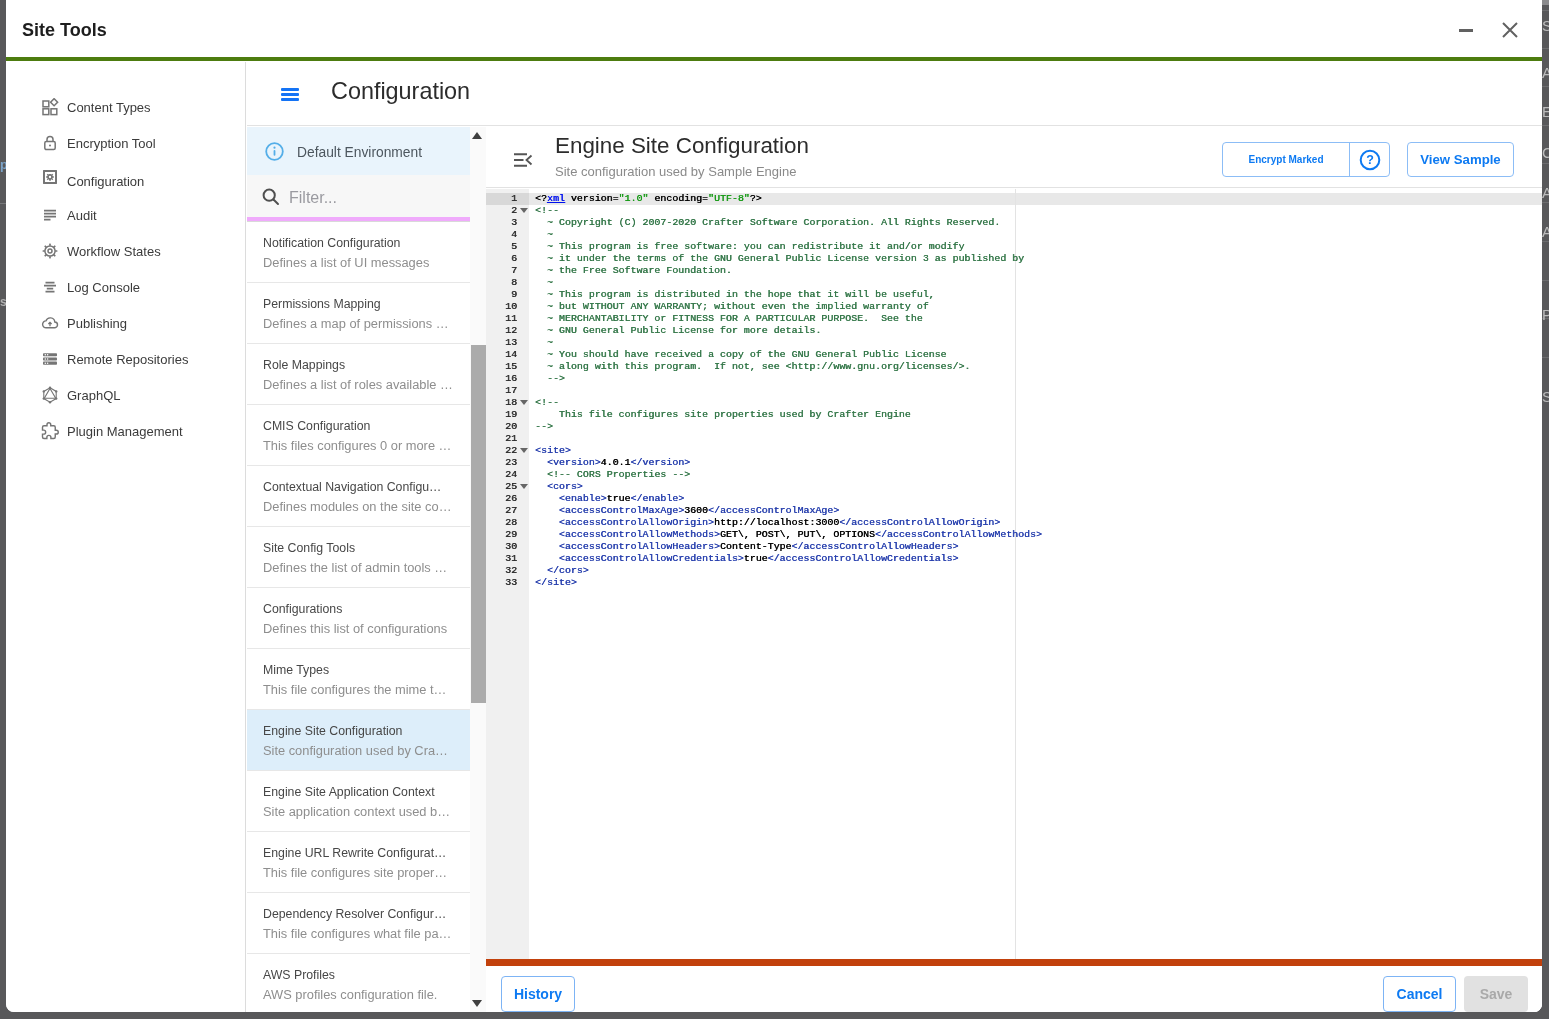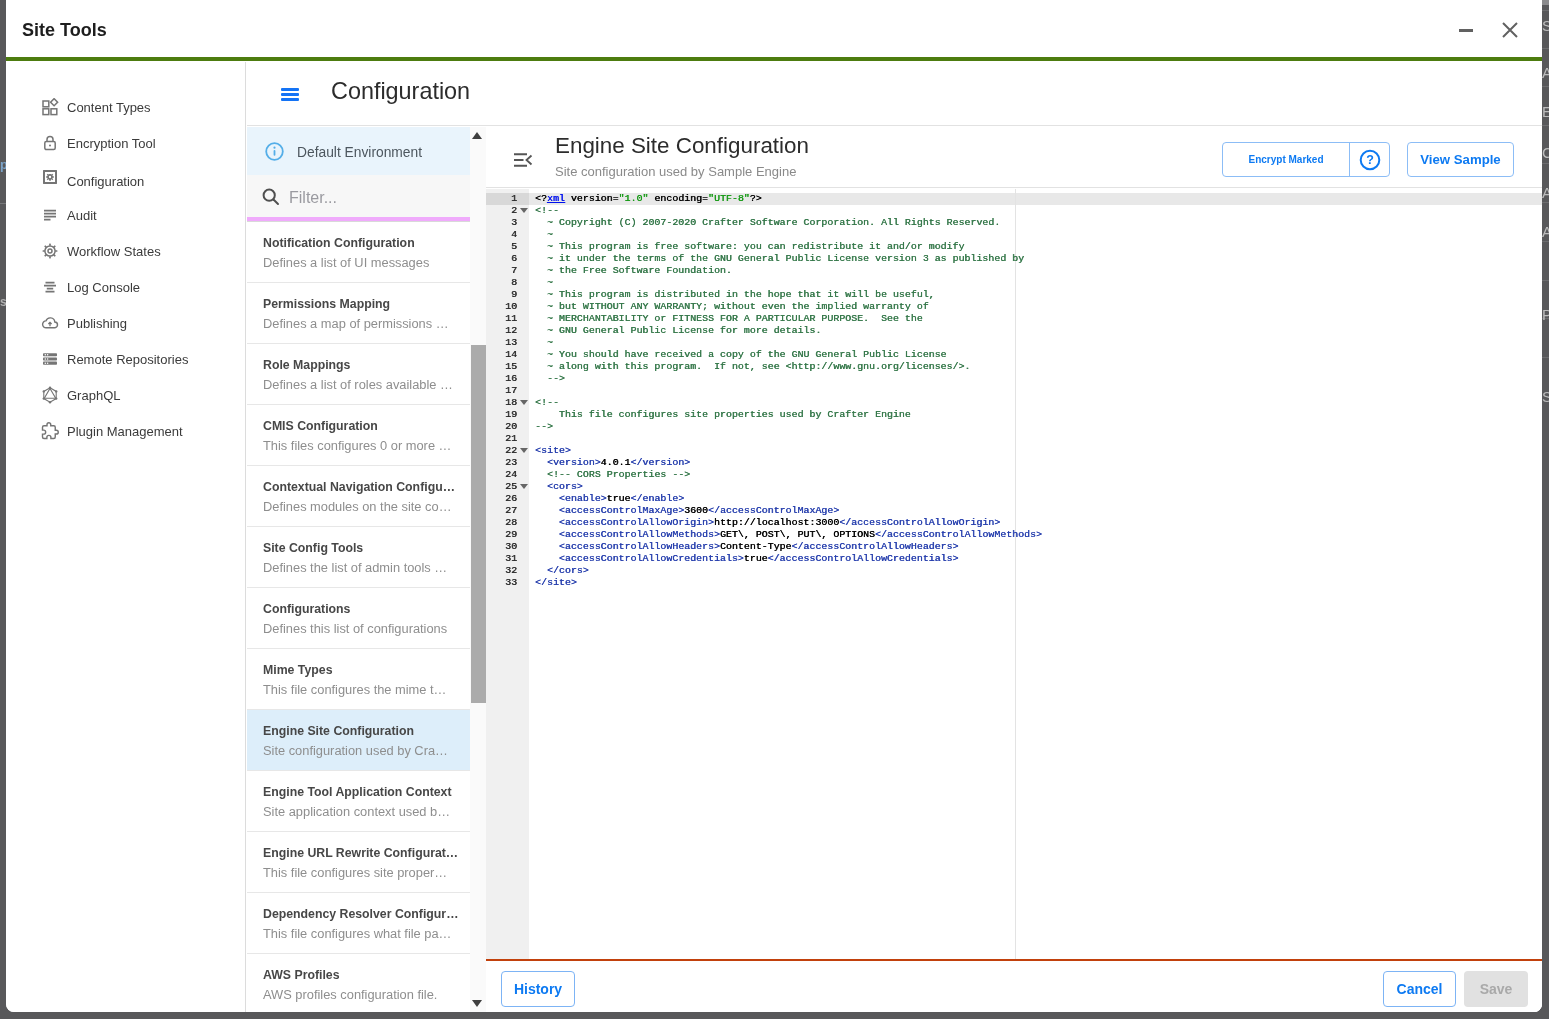--- a/index.html
+++ b/index.html
@@ -31,21 +31,21 @@
 .envband { position:absolute; left:0; top:0; width:224px; height:48px; background:#e9f4fc; }
 .envband svg { position:absolute; left:18px; top:15px; }
 .envband span { position:absolute; left:50px; top:18px; font-size:13.8px; color:#4c565e; }
 .filterrow { position:absolute; left:0; top:48px; width:224px; height:42px; background:#f7f7f7; }
 .filterrow svg { position:absolute; left:14px; top:12px; }
 .filterrow span { position:absolute; left:42px; top:14px; font-size:16px; color:#9a9aa0; }
 .items { position:absolute; left:0; top:95px; width:224px; }
 .itemtopline { position:absolute; left:0; top:94px; width:224px; height:1px; background:#d9d9d9; }
 .item { height:61px; border-bottom:1px solid #e7e7e7; padding:10.5px 4px 0 16px; background:#fff; }
 .item.sel { background:#ddeefa; }
-.item .ti { font-size:12.3px; font-weight:700; color:#474747; line-height:20px; white-space:nowrap; overflow:hidden; }
+.item .ti { font-size:12.3px; font-weight:400; color:#474747; line-height:20px; white-space:nowrap; overflow:hidden; }
 .item .de { font-size:12.85px; color:#8e8e8e; line-height:20px; margin-top:0.5px; white-space:nowrap; overflow:hidden; }
 
 .lscroll { position:absolute; left:223px; top:0; width:16px; height:885px; background:#fafafa; }
 .lthumb { position:absolute; left:1px; top:218px; width:15px; height:358px; background:#ababab; }
 .arrow-up { position:absolute; left:2px; top:5px; width:0; height:0;
   border-left:5.5px solid transparent; border-right:5.5px solid transparent; border-bottom:7.5px solid #3f3f3f; }
 .arrow-dn { position:absolute; left:2px; top:873px; width:0; height:0;
   border-left:5.5px solid transparent; border-right:5.5px solid transparent; border-top:7.5px solid #3f3f3f; }
 
 .epanel { position:absolute; left:480px; top:127px; width:1056px; height:885px; background:#fff; }
@@ -69,21 +69,21 @@
 .gutter { position:absolute; left:0; top:0; width:43px; height:770px; background:#f0f0f0; }
 .gutter .nums { position:absolute; left:0; top:4px; width:31px; text-align:right; color:#2e2e2e; white-space:pre; }
 .activeline { position:absolute; left:0; top:4px; width:1056px; height:12px; background:#e8e8e8; }
 .activegut { position:absolute; left:0; top:4px; width:43px; height:12px; background:#d8d8d8; }
 .printmargin { position:absolute; left:529px; top:0; width:1px; height:770px; background:#e3e3e3; }
 .srccode { position:absolute; left:49px; top:4px; white-space:pre; color:#000; }
 .fold { position:absolute; left:34px; width:0; height:0;
   border-left:4px solid transparent; border-right:4px solid transparent; border-top:5px solid #666; }
 .cm { color:#35784a; } .st { color:#169a16; } .tg { color:#2840ae; } .kw { color:#0011ee;text-decoration:underline; }
 
-.ebar { position:absolute; left:0; top:832px; width:1056px; height:53px; border-top:2px solid #c2410c; background:#fff; }
+.ebar { position:absolute; left:0; top:832px; width:1056px; height:53px; border-top:7px solid #c2410c; background:#fff; }
 .bbtn { position:absolute; top:10px; height:36px; border:1px solid #7db4f5; border-radius:4px;
   background:#fff; text-align:center; font-size:14px; font-weight:700; color:#0d7af2; }
 .history { left:15px; width:74px; line-height:34px; }
 .cancel { left:897px; width:73px; line-height:34px; }
 .save { left:978px; width:64px; line-height:34px; border:none; background:#e1e1e1; color:#a9a9a9; line-height:36px; }
 
 .sliver-r { position:absolute; right:0; top:0; width:7px; height:1019px; overflow:hidden; }
 .sliver-r b { position:absolute; left:0; font-size:15px; font-weight:400; color:#bdbdbd; }
 .sliver-l { position:absolute; left:0; top:0; width:6px; height:1019px; overflow:hidden; }
 </style></head><body>
@@ -326,21 +326,21 @@
         </div>
 <div class="item">
           <div class="ti">Mime Types</div>
           <div class="de">This file configures the mime t…</div>
         </div>
 <div class="item sel">
           <div class="ti">Engine Site Configuration</div>
           <div class="de">Site configuration used by Cra…</div>
         </div>
 <div class="item">
-          <div class="ti">Engine Tool Application Context</div>
+          <div class="ti">Engine Site Application Context</div>
           <div class="de">Site application context used b…</div>
         </div>
 <div class="item">
           <div class="ti">Engine URL Rewrite Configurat…</div>
           <div class="de">This file configures site proper…</div>
         </div>
 <div class="item">
           <div class="ti">Dependency Resolver Configur…</div>
           <div class="de">This file configures what file pa…</div>
         </div>

